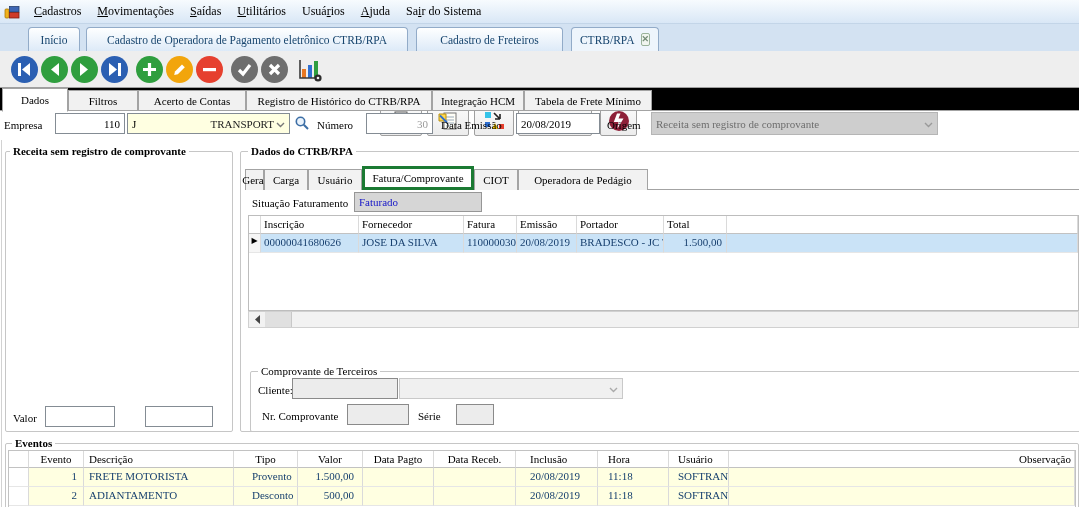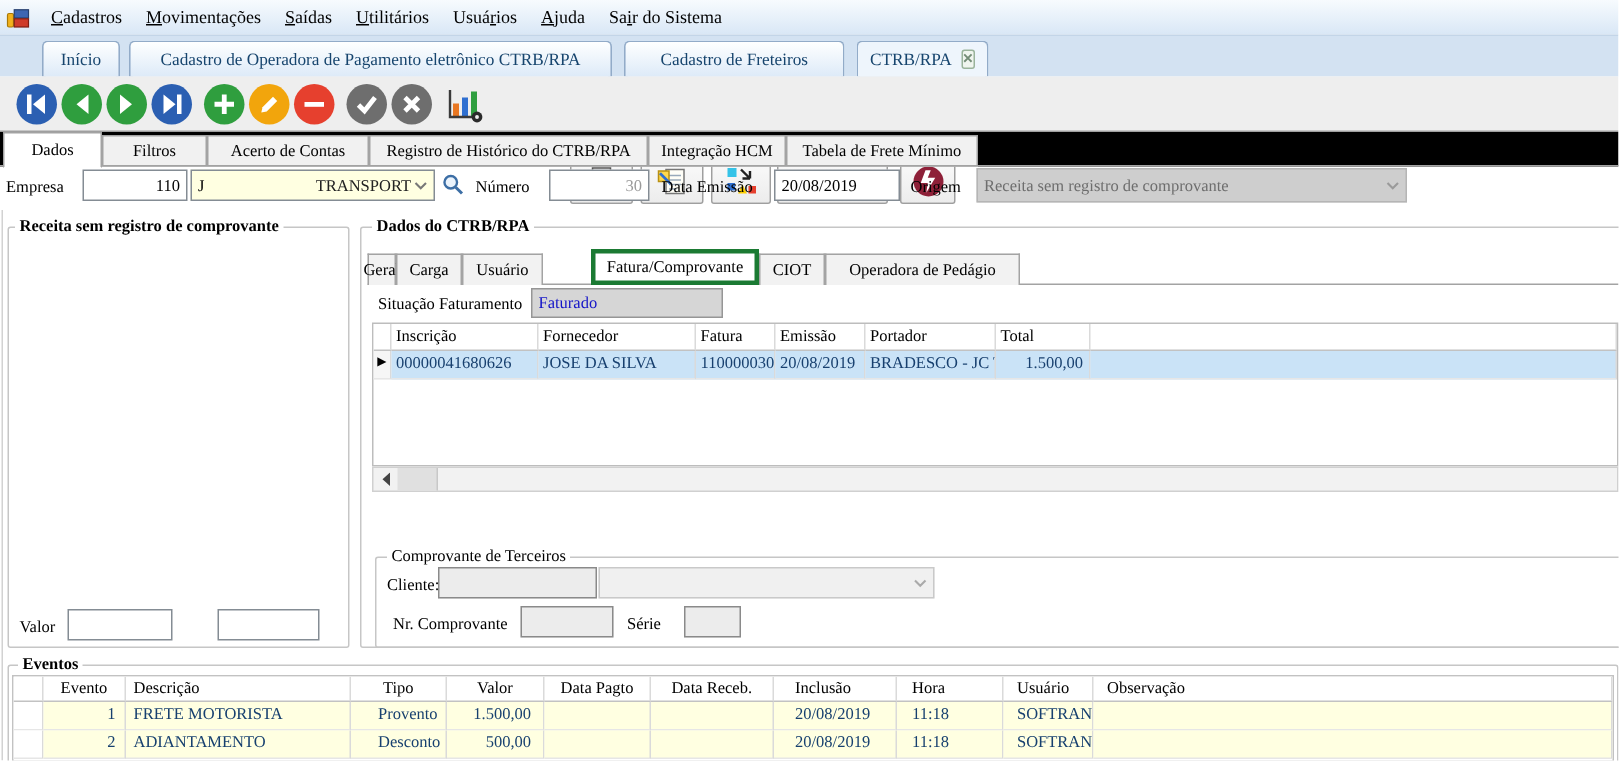--- a/index.html
+++ b/index.html
@@ -58,21 +58,21 @@
   .gbox { position: absolute; border: 1px solid #c6c6c6; border-radius: 2px; background: transparent; }
   .gtitle { position: absolute; font-size: 11px; background: #fff; padding: 0 3px; white-space: nowrap; }
   .gtitle.bold { font-weight: bold; }
 
   
   .itabs { position: absolute; left: 245px; top: 166px; right: 0; height: 24px; display: flex; }
   .itabs::after { content: ""; position: absolute; left: 0; right: 0; bottom: 0; border-bottom: 1px solid #a3a3a3; }
   .itab { position: relative; z-index: 1; display: inline-flex; align-items: center; justify-content: center;
     height: 21px; margin-top: 3px; border: 1px solid #a3a3a3; border-bottom: none; background: #f2f2f2;
     padding: 0 8px; white-space: nowrap; }
-  .itab.active { height: 24px; margin-top: 0; border: 3px solid #1b7a33; background: #fff; z-index: 2; padding: 0 23px; margin-left: 32px; }
+  .itab.active { height: 24px; margin-top: 0; border: 3px solid #1b7a33; background: #fff; z-index: 2; padding: 0 23px; }
 
   
   .grid { position: absolute; background: #fff; border: 1px solid #bdbdbd; overflow: hidden;
     display: flex; flex-direction: column; }
   .grow { display: flex; flex-shrink: 0; }
   .gcell { border-right: 1px solid #dadada; padding: 2px 3px; white-space: nowrap; overflow: hidden; font-size: 11px; }
   .ghead { height: 18px; background: #fff; }
   .ghead .gcell { border-bottom: 1px solid #c2c2c2; }
   .gdata { height: 19px; }
   .gdata .gcell { border-bottom: 1px solid #e6e6e6; }
@@ -92,21 +92,21 @@
   .grid2 .gdata .c1 { text-align: right; padding-right: 6px; }
   .grid2 .c2 { width: 150px; padding-left: 5px; }
   .grid2 .c3 { width: 64px; } .grid2 .ghead .c3 { text-align: center; } .grid2 .gdata .c3 { padding-left: 18px; }
   .grid2 .c4 { width: 65px; } .grid2 .ghead .c4 { text-align: center; }
   .grid2 .gdata .c4 { text-align: right; padding-right: 8px; }
   .grid2 .c5 { width: 71px; } .grid2 .ghead .c5 { text-align: center; }
   .grid2 .c6 { width: 82px; } .grid2 .ghead .c6 { text-align: center; }
   .grid2 .c7 { width: 82px; padding-left: 14px; }
   .grid2 .c8 { width: 71px; padding-left: 10px; }
   .grid2 .c9 { width: 60px; padding-left: 9px; }
-  .grid2 .c10 { flex: 1; padding-left: 9px; }
+  .grid2 .c10 { flex: 1; padding-left: 9px; text-align: right; }
   .grid2 .cfill { flex: 0; width: 0; border: none; padding: 0; }
   .grid2 .gdata .gcell { background: #ffffe1; color: #17406f; }
   .grid2 .gdata .c0 { background: #fff; }
 
   
   .hscroll { position: absolute; left: 248px; top: 311px; width: 831px; height: 17px;
     background: #f2f2f2; border: 1px solid #d0d0d0; display: flex; }
   .hs-arrow { width: 17px; height: 100%; display: flex; align-items: center; justify-content: center;
     border-right: 1px solid #e0e0e0; }
   .hs-thumb { width: 26px; height: 100%; background: #e0e0e0; border-right: 1px solid #c8c8c8; }

